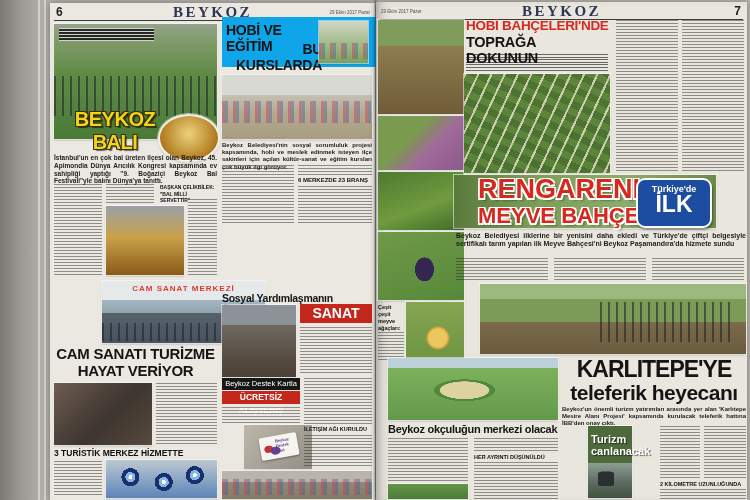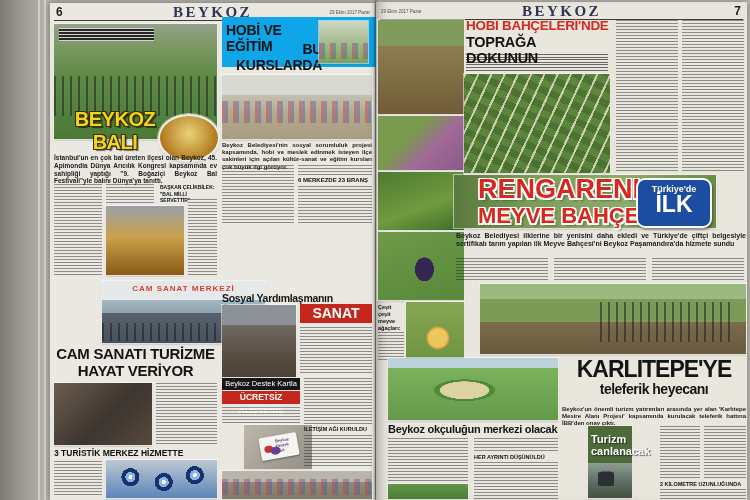--- a/index.html
+++ b/index.html
@@ -173,21 +173,21 @@
     </div>
     <div class="abs lede" style="left:80px;top:230px;width:290px;font-size:7px">Beykoz Belediyesi ilklerine bir yenisini daha ekledi ve Türkiye'de çiftçi belgesiyle sertifikalı tarım yapılan ilk Meyve Bahçesi'ni Beykoz Paşamandıra'da hizmete sundu</div>
     <div class="abs ts" style="left:80px;top:256px;width:92px;height:24px"></div>
     <div class="abs ts" style="left:178px;top:256px;width:92px;height:24px"></div>
     <div class="abs ts" style="left:276px;top:256px;width:92px;height:24px"></div>
     <div class="ph ph-orchard" style="left:104px;top:282px;width:266px;height:70px">
       <div class="crowd" style="top:18px;height:40px;left:120px;right:10px"></div>
     </div>
 
     <div class="abs hl-blk" style="left:185px;top:354px;width:186px;font-size:23px;letter-spacing:-1px">KARLITEPE'YE</div>
-    <div class="abs hl-blk" style="left:185px;top:379px;width:186px;font-size:14px;letter-spacing:-.5px">teleferik heyecanı</div>
+    <div class="abs hl-blk" style="left:185px;top:379px;width:186px;font-size:21px;letter-spacing:-.5px">teleferik heyecanı</div>
     <div class="abs lede" style="left:186px;top:404px;width:184px;font-size:6px">Beykoz'un önemli turizm yatırımları arasında yer alan 'Karlıtepe Mesire Alanı Projesi' kapsamında kurulacak teleferik hattına İBB'den onay çıktı.</div>
     <div class="ph ph-turizm" style="left:212px;top:424px;width:44px;height:72px">
       <div class="abs" style="left:3px;top:8px;width:60px;color:#fff;font-weight:bold;font-size:11px;line-height:1.05;text-shadow:1px 1px 1px rgba(0,0,0,.6)">Turizm canlanacak</div>
       <div class="cabin" style="left:10px;top:46px;width:16px;height:14px"></div>
     </div>
     <div class="abs ts" style="left:284px;top:424px;width:40px;height:52px"></div>
     <div class="abs ts" style="left:328px;top:424px;width:42px;height:52px"></div>
     <div class="abs sub" style="left:284px;top:479px;width:86px;font-size:5.5px">2 KİLOMETRE UZUNLUĞUNDA</div>
     <div class="abs ts" style="left:284px;top:487px;width:86px;height:10px"></div>
 

